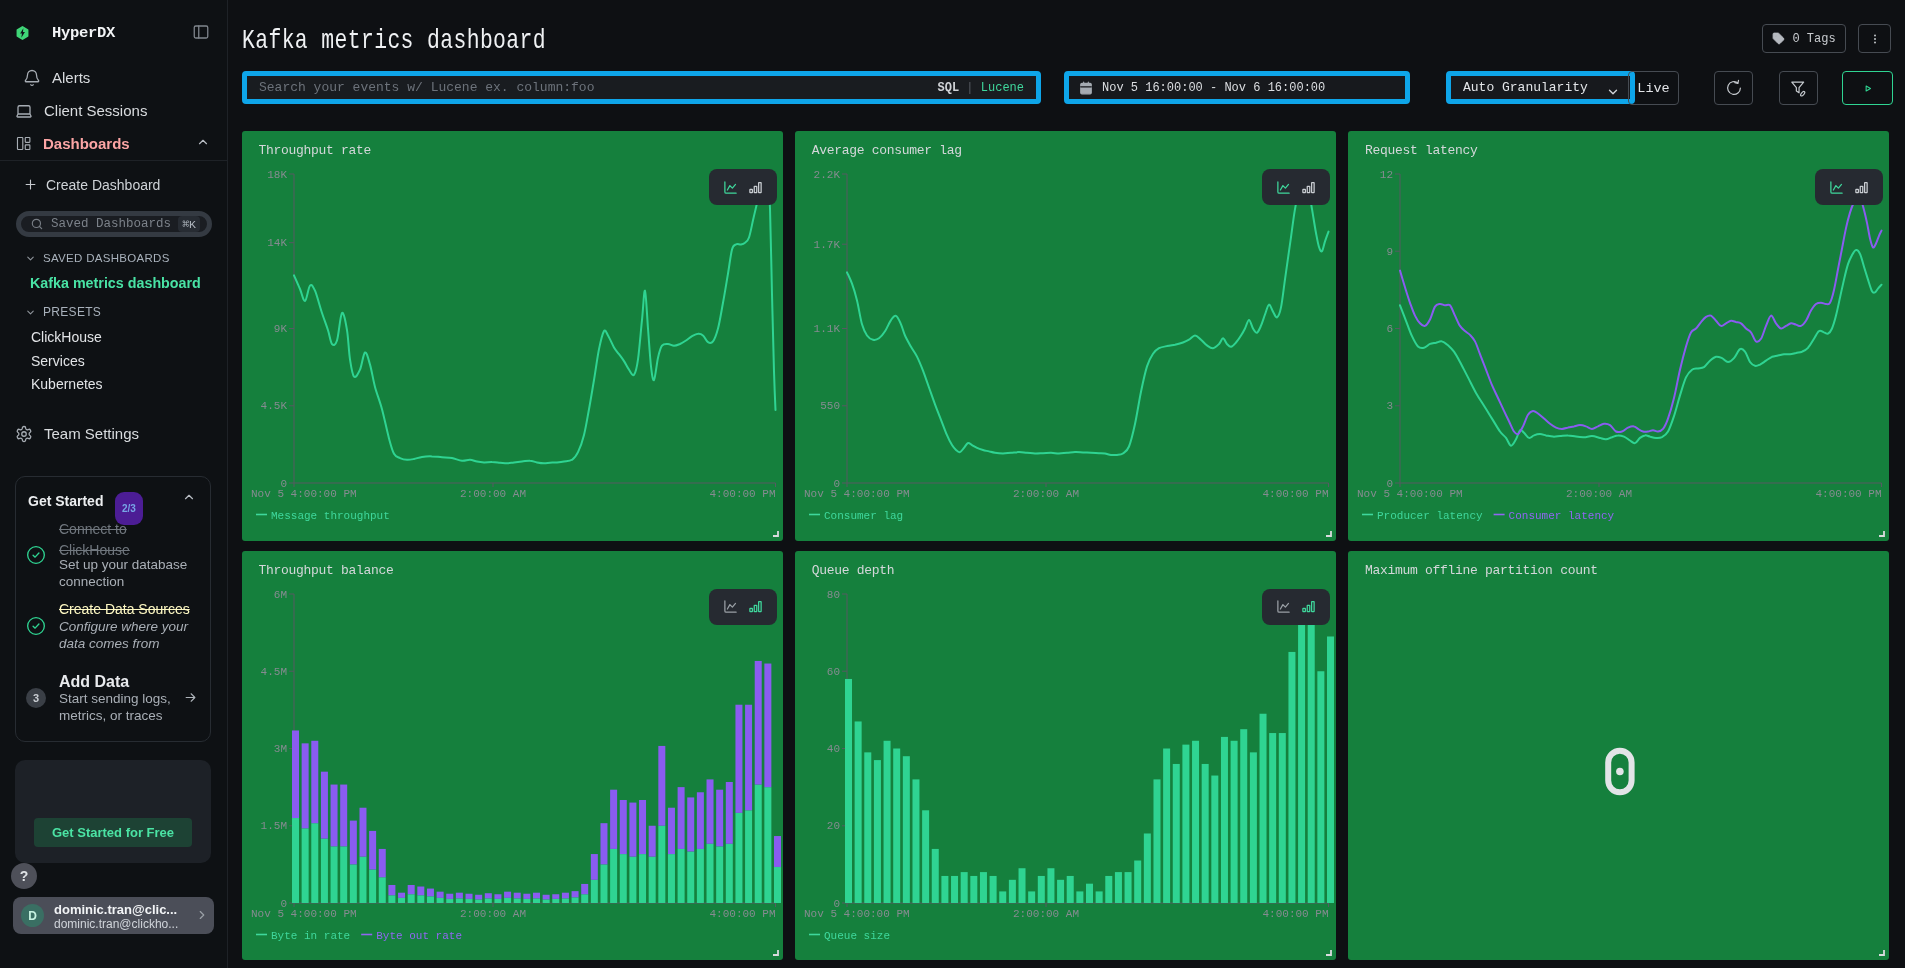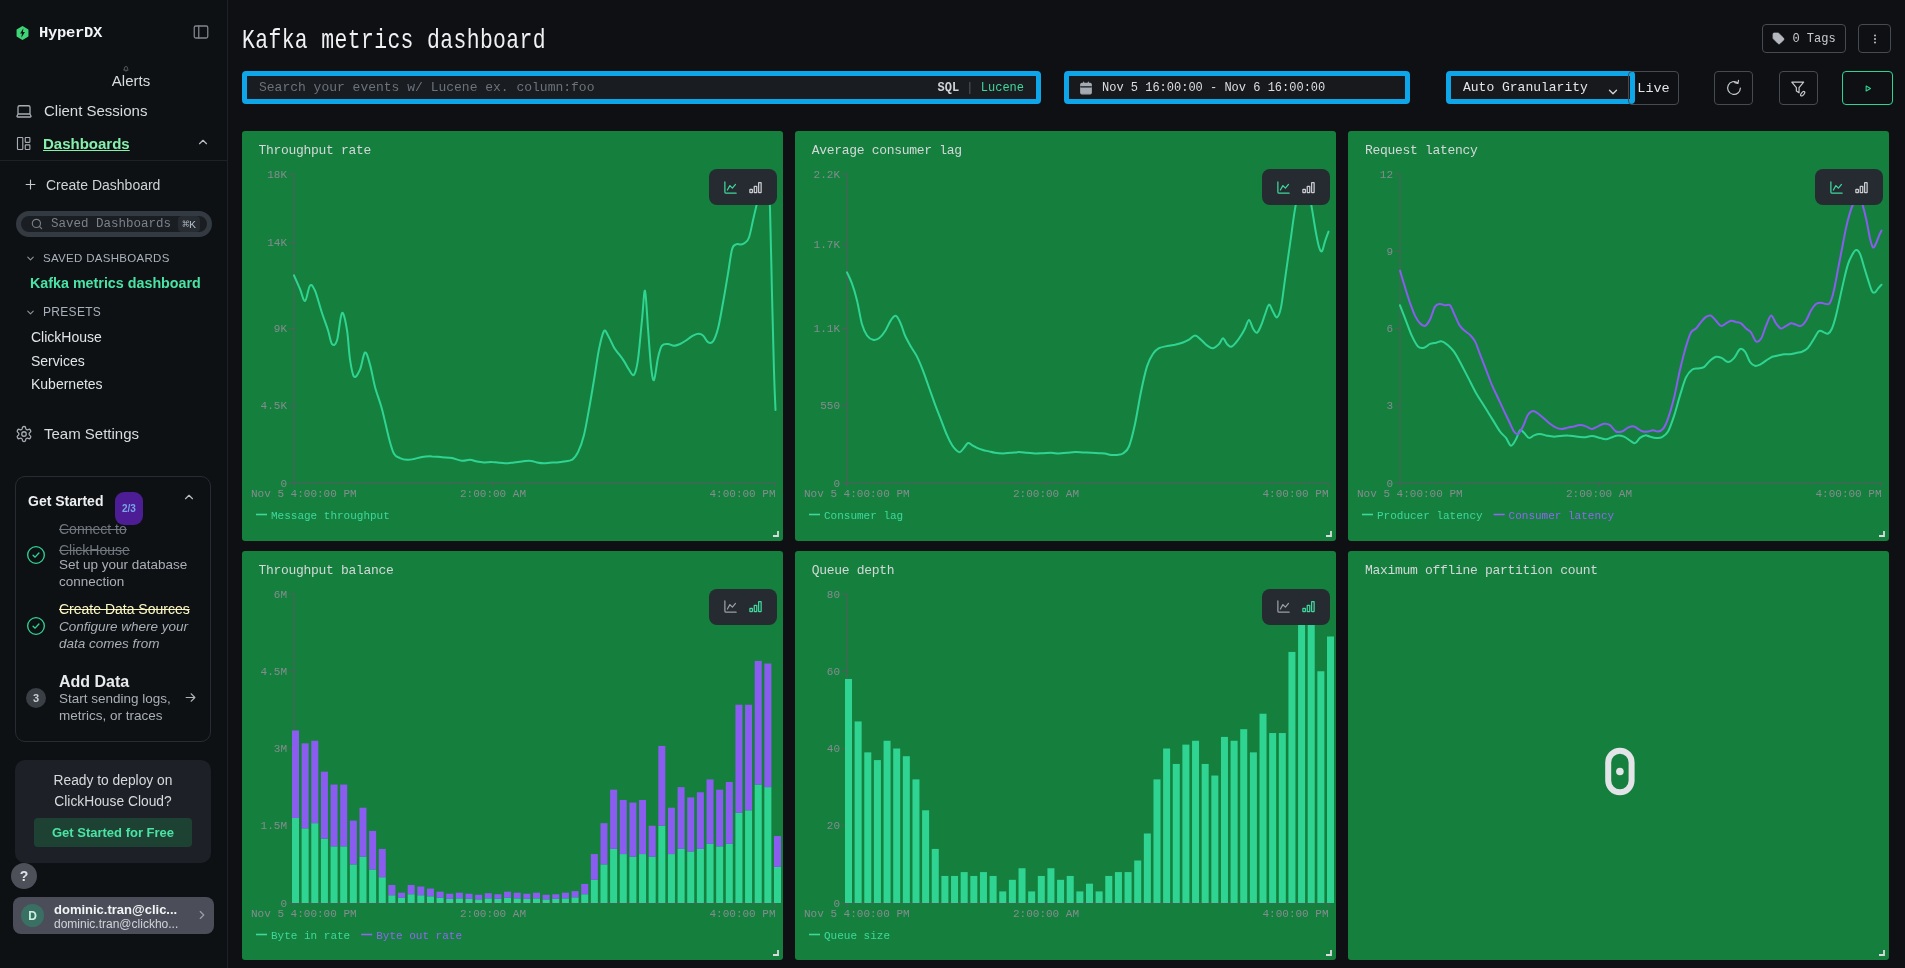--- a/index.html
+++ b/index.html
@@ -24,46 +24,46 @@
   display:flex; align-items:center; }
 </style></head>
 <body>
 
 <div id="sidebar">
   <div class="srow" style="top:21px;height:24px;padding-left:15px;">
       <svg width="15" height="16" viewBox="0 0 24 24">
         <path d="M12 2.5 20 7.2v9.6L12 21.5 4 16.8V7.2z" fill="#3fd577" stroke="#3fd577" stroke-width="3" stroke-linejoin="round"></path>
         <path d="M13.4 4.5 8.2 12.6h3l-1.1 6.9 5.8-9h-3.2z" fill="#10131a"></path>
       </svg>
-    <span class="mono" style="font-size:15.5px;font-weight:700;color:#f2f4f6;margin-left:9px;letter-spacing:-0.3px;">HyperDX</span>
+    <span class="mono" style="font-size:15.5px;font-weight:700;color:#f2f4f6;margin-left:22px;letter-spacing:-0.3px;">HyperDX</span>
     <span style="position:absolute;right:18px;top:2px;"><svg width="18" height="18" viewBox="0 0 24 24" fill="none" stroke="#80868d" stroke-width="1.7" stroke-linecap="round" stroke-linejoin="round">
           <rect x="3" y="4" width="18" height="16" rx="2"></rect>
           <path d="M9 4v16"></path>
         </svg></span>
   </div>
-  <div class="srow" style="top:66px;height:23px;padding-left:23px;flex-direction:column;">
+  <div class="srow" style="top:66px;height:23px;padding-left:23px;">
       <svg width="18" height="18" viewBox="0 0 24 24" fill="none" stroke="#a7adb4" stroke-width="1.7" stroke-linecap="round" stroke-linejoin="round">
         <path d="M10.3 21a2 2 0 0 0 3.4 0"></path>
         <path d="M3.3 15.3A1 1 0 0 0 4 17h16a1 1 0 0 0 .7-1.7C19.4 14 18 12.5 18 8A6 6 0 0 0 6 8c0 4.5-1.4 6-2.7 7.3"></path>
       </svg>
       <span class="navtxt" style="margin-left:11px;">Alerts</span>
     </div>
   <div class="srow" style="top:99px;height:23px;padding-left:15px;">
       <svg width="18" height="18" viewBox="0 0 24 24" fill="none" stroke="#a7adb4" stroke-width="1.7" stroke-linecap="round" stroke-linejoin="round">
         <path d="M20 16V7a2 2 0 0 0-2-2H6a2 2 0 0 0-2 2v9m16 0H4m16 0 1.3 2.6a1 1 0 0 1-.9 1.4H3.6a1 1 0 0 1-.9-1.4L4 16"></path>
       </svg>
       <span class="navtxt" style="margin-left:11px;">Client Sessions</span>
     </div>
   <div class="srow" style="top:132px;height:23px;padding-left:15px;">
       <svg width="17" height="17" viewBox="0 0 24 24" fill="none" stroke="#a7adb4" stroke-width="1.6" stroke-linecap="round" stroke-linejoin="round">
         <rect x="3.5" y="3.5" width="7.5" height="17" rx="1"></rect>
         <rect x="14.5" y="3.5" width="6.5" height="7" rx="0.8"></rect>
         <rect x="14.5" y="14" width="6.5" height="6.5" rx="0.8"></rect>
       </svg>
-      <span class="navtxt" style="margin-left:11px;font-weight:700;color:#86efac;text-decoration:underline;">Dashboards</span>
+      <span class="navtxt" style="margin-left:11px;font-weight:700;color:#fca5a5;">Dashboards</span>
     <span style="position:absolute;right:18px;"><svg width="14" height="14" viewBox="0 0 24 24" fill="none" stroke="#b9bec4" stroke-width="2" stroke-linecap="round" stroke-linejoin="round">
           <path d="m6 15 6-6 6 6"></path>
         </svg></span>
     </div>
   <div style="position:absolute;left:0;top:160px;width:228px;border-top:1px solid #1e2227;"></div>
   <div class="srow" style="top:173px;height:23px;padding-left:23px;">
       <svg width="15" height="15" viewBox="0 0 24 24" fill="none" stroke="#c6cacf" stroke-width="1.8" stroke-linecap="round" stroke-linejoin="round">
         <path d="M12 5v14M5 12h14"></path>
       </svg>
       <span style="margin-left:8px;font-size:14px;color:#cfd3d7;">Create Dashboard</span>
@@ -128,21 +128,20 @@
     <div style="position:absolute;left:43px;top:142px;font-size:13.5px;color:#a9afb6;line-height:16.5px;font-style:italic;">Configure where your<br>data comes from</div>
     <div style="position:absolute;left:10px;top:211px;width:20px;height:20px;border-radius:50%;background:#3a3f46;color:#c9cdd2;font-size:11px;font-weight:700;display:flex;align-items:center;justify-content:center;">3</div>
     <div style="position:absolute;left:43px;top:196px;font-size:16px;font-weight:700;color:#e8eaed;">Add Data</div>
     <div style="position:absolute;left:43px;top:214px;font-size:13.5px;color:#a9afb6;line-height:16.5px;">Start sending logs,<br>metrics, or traces</div>
     <span style="position:absolute;right:12px;top:213px;"><svg width="15" height="15" viewBox="0 0 24 24" fill="none" stroke="#aeb4ba" stroke-width="1.7" stroke-linecap="round" stroke-linejoin="round">
           <path d="M5 12h14m-6-6 6 6-6 6"></path>
         </svg></span>
   </div>
 
   <div style="position:absolute;left:15px;top:760px;width:196px;height:103px;background:#1d2127;border-radius:10px;">
-    <div style="position:absolute;left:0;top:11px;width:196px;text-align:center;font-size:13.8px;color:#d7dadd;line-height:20.5px;">Ready to deploy on<br>ClickHouse Cloud?</div>
     <div style="position:absolute;left:19px;top:58px;width:158px;height:29px;background:#1d4234;border-radius:4px;display:flex;align-items:center;justify-content:center;font-size:13px;font-weight:700;color:#4be3a4;">Get Started for Free</div>
   </div>
 
   <div style="position:absolute;left:11px;top:863px;width:26px;height:26px;border-radius:50%;background:#4e5059;color:#dfe2e6;font-size:14px;font-weight:700;display:flex;align-items:center;justify-content:center;">?</div>
 
   <div style="position:absolute;left:13px;top:897px;width:201px;height:37px;background:#4b4e58;border-radius:8px;">
     <div style="position:absolute;left:8px;top:7px;width:23px;height:23px;border-radius:50%;background:#3a6f63;color:#c5f2e0;font-size:12px;font-weight:700;display:flex;align-items:center;justify-content:center;">D</div>
     <div style="position:absolute;left:41px;top:5px;font-size:13px;font-weight:700;color:#f2f4f6;">dominic.tran@clic...</div>
     <div style="position:absolute;left:41px;top:20px;font-size:12px;color:#d0d4da;">dominic.tran@clickho...</div>
     <span style="position:absolute;right:5px;top:11px;"><svg width="14" height="14" viewBox="0 0 24 24" fill="none" stroke="#9aa0a6" stroke-width="2" stroke-linecap="round" stroke-linejoin="round">

